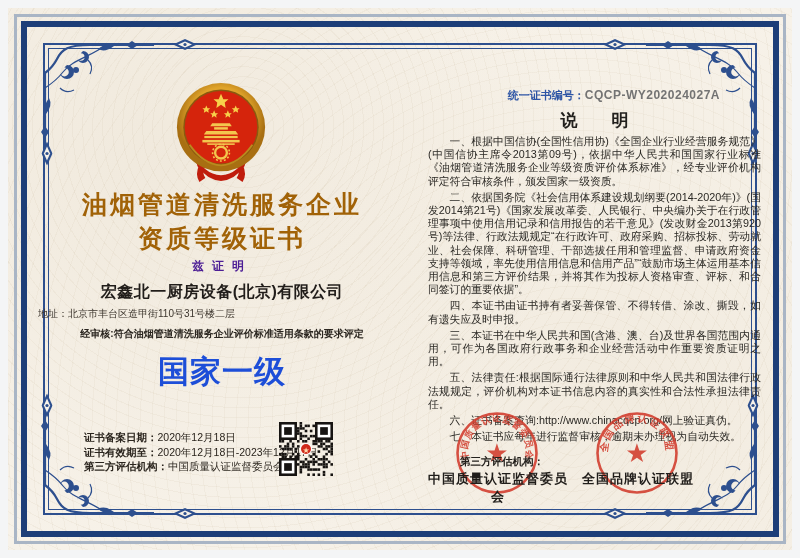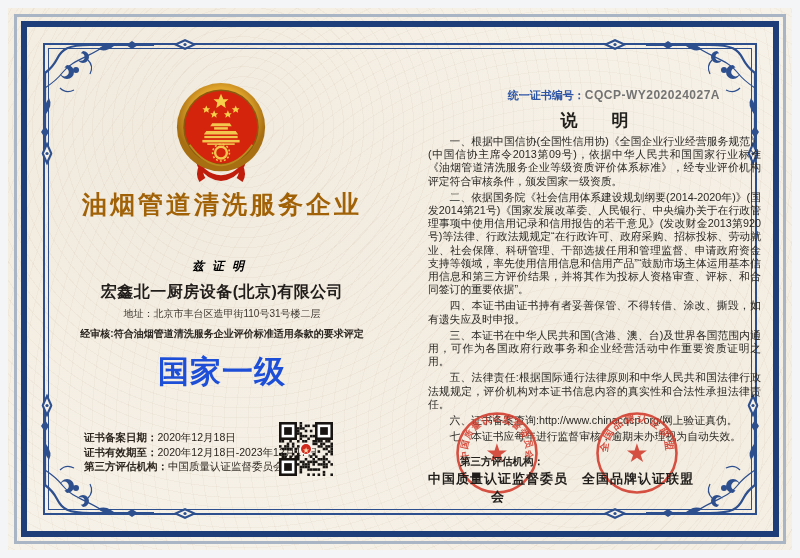--- a/index.html
+++ b/index.html
@@ -28,24 +28,24 @@
   .diamond svg{display:block;width:24px;height:11px;}
   .d-v{transform:rotate(90deg);}
 
   .abs{position:absolute;}
 
   
   .title{left:38px;top:188px;width:368px;text-align:center;
     font-family:"Liberation Serif",serif;font-weight:bold;color:#a16207;
     font-size:25px;line-height:34px;letter-spacing:3px;}
   .certify{left:38px;top:258px;width:368px;text-align:center;
-    font-size:12px;letter-spacing:8px;color:#000000;font-weight:bold;font-style:italic;}
+    font-size:12px;letter-spacing:8px;color:#4c1d95;font-weight:bold;}
   .company{left:38px;top:282px;width:368px;text-align:center;
     font-size:16px;font-weight:bold;color:#211d1a;letter-spacing:0.5px;}
-  .address{left:38px;top:307px;width:368px;text-align:center;
+  .address{left:38px;top:307px;width:368px;text-align:left;
     font-size:10px;color:#3c352d;}
   .audit{left:38px;top:327px;width:368px;text-align:center;
     font-size:10px;font-weight:bold;color:#2b2620;}
   .grade{left:38px;top:351px;width:368px;text-align:center;
     font-size:31px;font-weight:900;letter-spacing:1px;color:#1d4ed8;}
   .inforows{left:84px;top:430px;font-size:10.5px;line-height:14.5px;color:#2a241d;}
   .inforows .lbl{font-weight:bold;}
   .qr{left:279px;top:422px;width:54px;height:54px;}
 
   
@@ -202,20 +202,21 @@
         <rect x="36" y="62.5" width="28" height="1.6"></rect>
       </g>
       <circle cx="50" cy="72" r="6" fill="none" stroke="#f3c74e" stroke-width="2.4"></circle>
       <circle cx="50" cy="72" r="8.6" fill="none" stroke="#f3c74e" stroke-width="1.6" stroke-dasharray="2 2.2"></circle>
       <path d="M18 64 Q32 84 50 85 Q68 84 82 64" fill="none" stroke="#b98a1e" stroke-width="2"></path>
     </svg>
   </div>
 
   <div class="abs title">
     <div>油烟管道清洗服务企业</div>
+    <div>资质等级证书</div>
   </div>
   <div class="abs certify">兹证明</div>
   <div class="abs company">宏鑫北一厨房设备(北京)有限公司</div>
   <div class="abs address">地址：北京市丰台区造甲街110号31号楼二层</div>
   <div class="abs audit">经审核:符合油烟管道清洗服务企业评价标准适用条款的要求评定</div>
   <div class="abs grade">国家一级</div>
 
   <div class="abs inforows">
     <div><span class="lbl">证书备案日期：</span><span>2020年12月18日</span></div>
     <div><span class="lbl">证书有效期至：</span><span>2020年12月18日-2023年12月17日</span></div>

